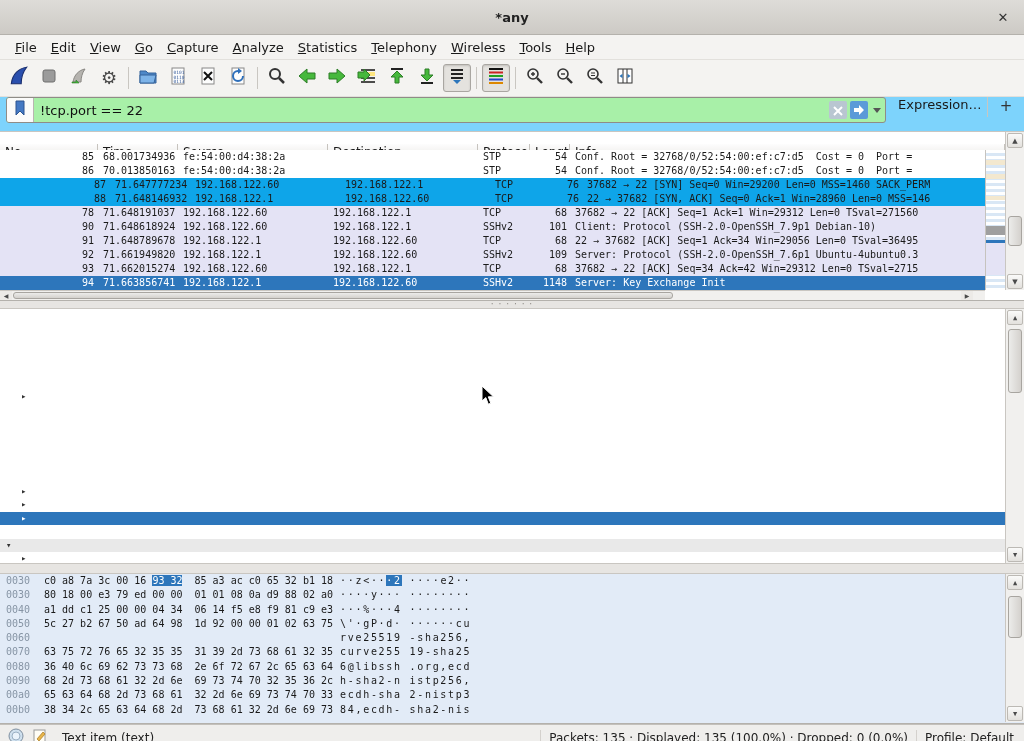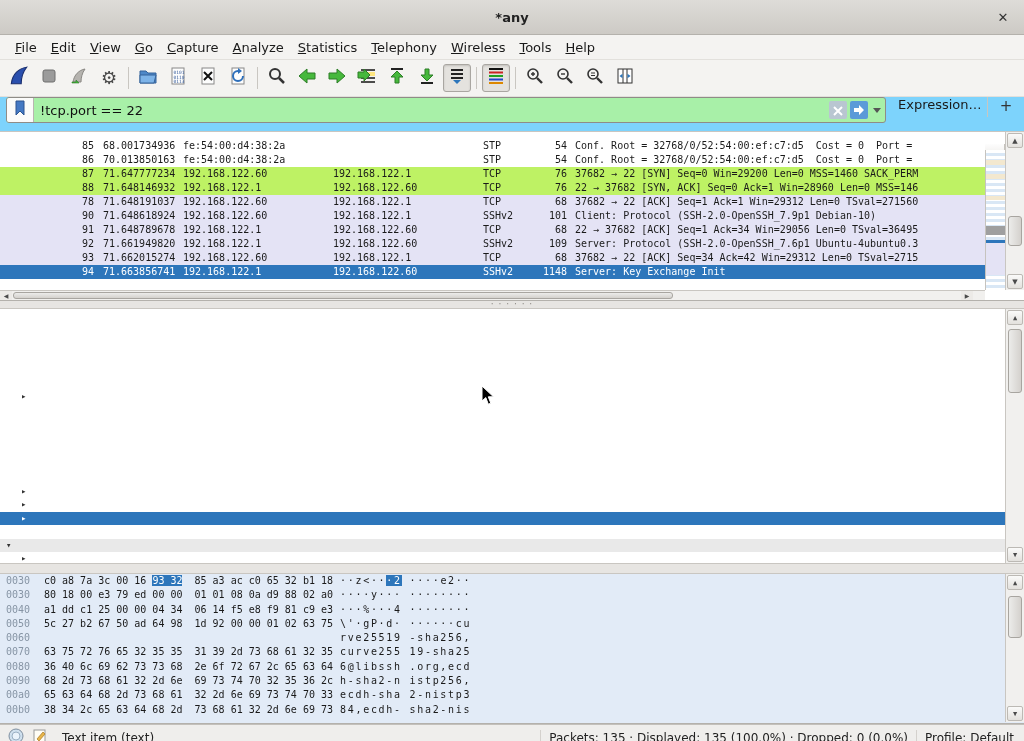--- a/index.html
+++ b/index.html
@@ -34,25 +34,25 @@
   #expression-label{font-size:13px;margin-left:12px;color:#1a1a1a;}
   #fspacer{flex:1;}
   #fsep{width:1px;height:20px;background:#c9c6c1;margin-right:8px;}
   #add-filter-btn{font-size:15px;color:#333;width:20px;text-align:center;margin-right:8px;}
   
   #packetpane{position:relative;height:168px;background:#fff;border-bottom:1px solid #b4b1ac;}
   #plheader{position:absolute;left:0;top:12px;width:1005px;height:18px;display:flex;
     background:linear-gradient(#fdfdfd,#e7e5e1);border-bottom:1px solid #b9b6b1;font-size:12px;}
   .hcell{border-right:1px solid #c6c3be;padding:1px 0 0 5px;overflow:hidden;white-space:nowrap;box-sizing:border-box;}
   .c1{width:98px;} .c2{width:80px;} .c3{width:150px;} .c4{width:150px;} .c5{width:52px;} .c6{width:40px;} .c7{flex:1;}
-  #plrows{position:absolute;left:0;top:7px;width:985px;height:180px;overflow:hidden;
+  #plrows{position:absolute;left:0;top:18px;width:985px;height:180px;overflow:hidden;
     font-family:"DejaVu Sans Mono","Liberation Mono",monospace;font-size:10px;}
   .prow{display:flex;height:14px;line-height:14px;}
   .prow[data-variant="plain"]{background:#ffffff;}
-  .prow[data-variant="gray"]{background:#bef264;}
+  .prow[data-variant="gray"]{background:#0ea5e9;padding-left:12px;}
   .prow[data-variant="lavender"]{background:#e4e3f5;}
   .prow[data-variant="selected"]{background:#2d76bb;color:#fff;}
   .pcell{white-space:pre;overflow:hidden;box-sizing:border-box;padding-left:5px;}
   .pcell.c1{text-align:right;padding:0 4px 0 0;}
   .pcell.c6{text-align:right;padding:0 3px 0 0;}
   #minimap{position:absolute;left:985px;top:18px;width:20px;height:140px;border-left:1px solid #c6c3be;box-sizing:border-box;
     background:
       linear-gradient(#f3e8cf,#f3e8cf) 0 10px/100% 5px no-repeat,
       linear-gradient(#f3e8cf,#f3e8cf) 0 24px/100% 5px no-repeat,
       linear-gradient(#f3e8cf,#f3e8cf) 0 46px/100% 4px no-repeat,

